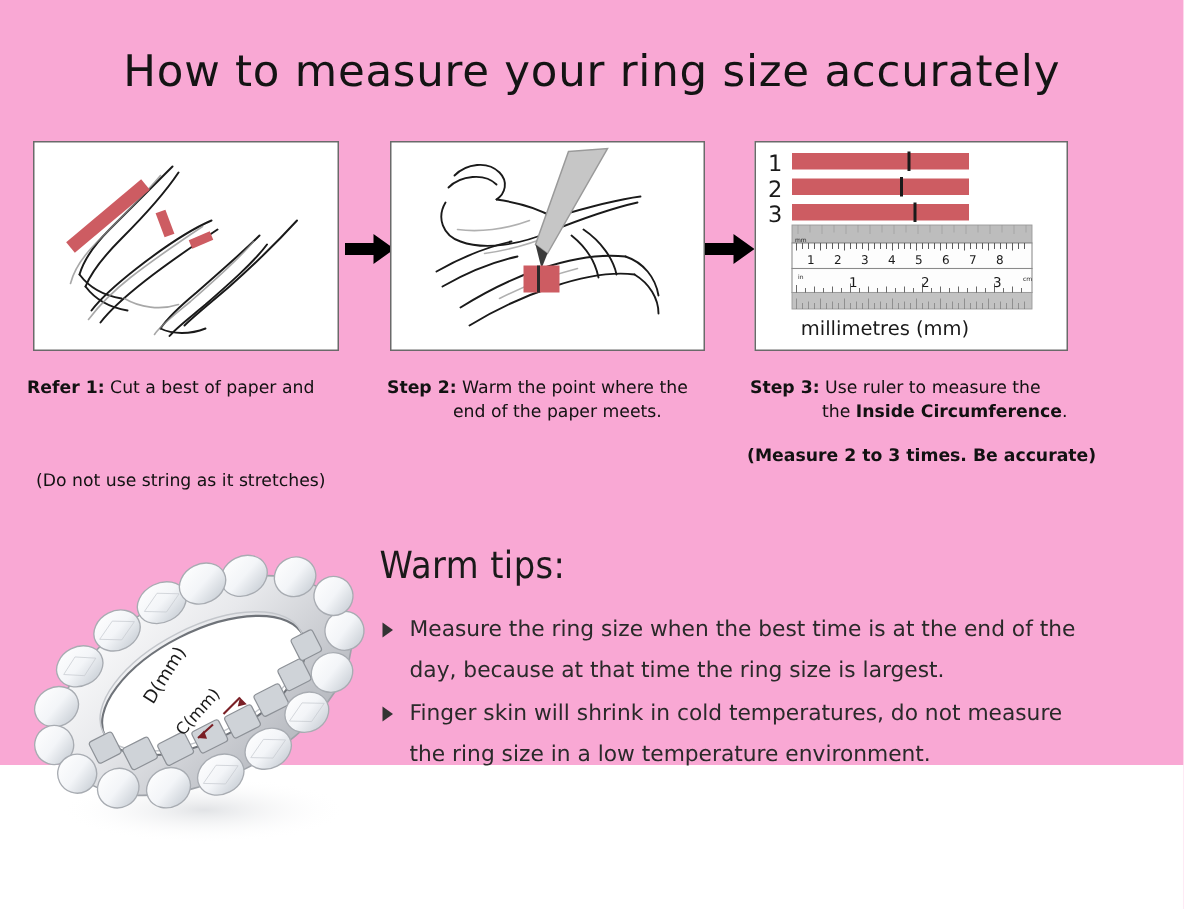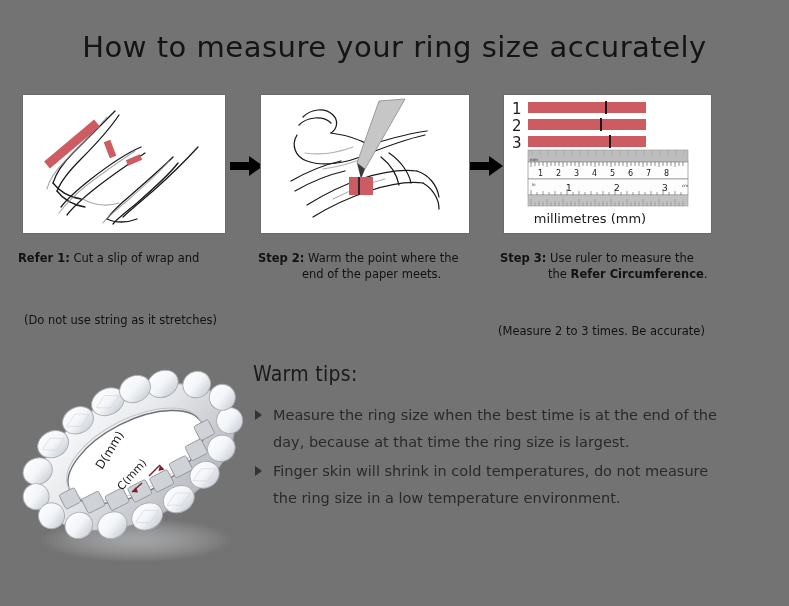--- a/index.html
+++ b/index.html
@@ -2,21 +2,21 @@
 <html><head>
 <meta charset="utf-8">
 <style>
   * { box-sizing: border-box; margin: 0; padding: 0; }
   html, body {
     width: 789px; height: 606px;
     background: #ffffff;
     font-family: "DejaVu Sans", sans-serif;
     overflow: hidden;
   }
-  #page { position: relative; width: 789px; height: 606px; background:#737373; }
+  #page { position: relative; width: 789px; height: 510px; background:#f9a8d4; }
 
   
   #title {
     position: absolute; left: 0; top: 30px; width: 789px;
     text-align: center;
     font-family: "DejaVu Sans", sans-serif;
     font-size: 29px; font-weight: 400; letter-spacing: 0.5px;
     color: #141414;
   }
 
@@ -48,34 +48,34 @@
   #cap1 { left: 18px;  top: 250px; width: 232px; }
   #cap2 { left: 258px; top: 250px; width: 232px; }
   #cap3 { left: 500px; top: 250px; width: 250px; }
 
   .note {
     position: absolute;
     font-family: "DejaVu Sans", sans-serif;
     font-size: 11.5px; color: #121212;
   }
   #note1 { left: 24px;  top: 313px; }
-  #note3 { left: 498px; top: 324px; }
+  #note3 { left: 498px; top: 296px; font-weight: bold; }
 
   
   #ring-wrap {
     position: absolute; left: 18px; top: 352px; width: 235px; height: 225px;
   }
 
   
   #tips {
     position: absolute; left: 253px; top: 362px; width: 520px;
   }
   #tips-title {
     font-family: "DejaVu Sans Condensed", "DejaVu Sans", sans-serif;
-    font-size: 21px; color: #1a1a1a; letter-spacing: 0.3px;
+    font-size: 25px; color: #1a1a1a; letter-spacing: 0.3px;
     margin-bottom: 16px;
   }
   .tip {
     position: relative;
     padding-left: 20px;
     font-family: "DejaVu Sans", sans-serif;
     font-size: 14.5px;
     line-height: 27px;
     color: #2a2a2a;
     margin-bottom: 2px;
@@ -250,33 +250,33 @@
                    M156 55 L 156 61 M164 55 L 164 60 M172 55 L 172 61 M180 55 L 180 60"></path>
         </g>
       </g>
 
       <text x="86" y="128" font-family="DejaVu Sans, sans-serif" font-size="13" fill="#1a1a1a" text-anchor="middle">millimetres (mm)</text>
     </svg>
   </div>
 
   <div class="caption" id="cap1">
     <b>Refer 1:</b>
-    <span>Cut a slip of wrap and</span>
+    <span>Cut a best of paper and</span>
   </div>
 
   <div class="caption" id="cap2">
     <b>Step 2:</b>
     <span>Warm the point where the</span>
     <span class="cap-ind">end of the paper meets.</span>
   </div>
 
   <div class="caption" id="cap3">
     <b>Step 3:</b>
     <span>Use ruler to measure the</span>
-    <span class="cap-ind3"><span>the </span><b>Refer Circumference</b><span>.</span></span>
+    <span class="cap-ind3"><span>the </span><b>Inside Circumference</b><span>.</span></span>
   </div>
 
   <div class="note" id="note1">(Do not use string as it stretches)</div>
   <div class="note" id="note3">(Measure 2 to 3 times. Be accurate)</div>
 
   <div id="ring-wrap">
     <svg width="235" height="225" viewBox="0 0 235 225">
       <defs>
         <linearGradient id="gmet" x1="0" y1="0" x2="0.6" y2="1">
           <stop offset="0%" stop-color="#ffffff"></stop>

